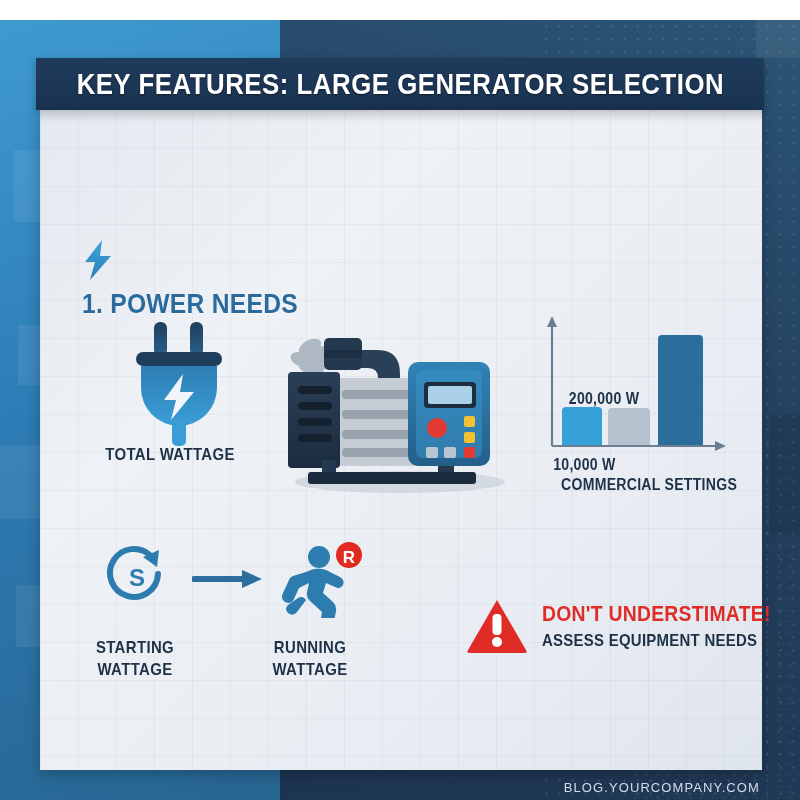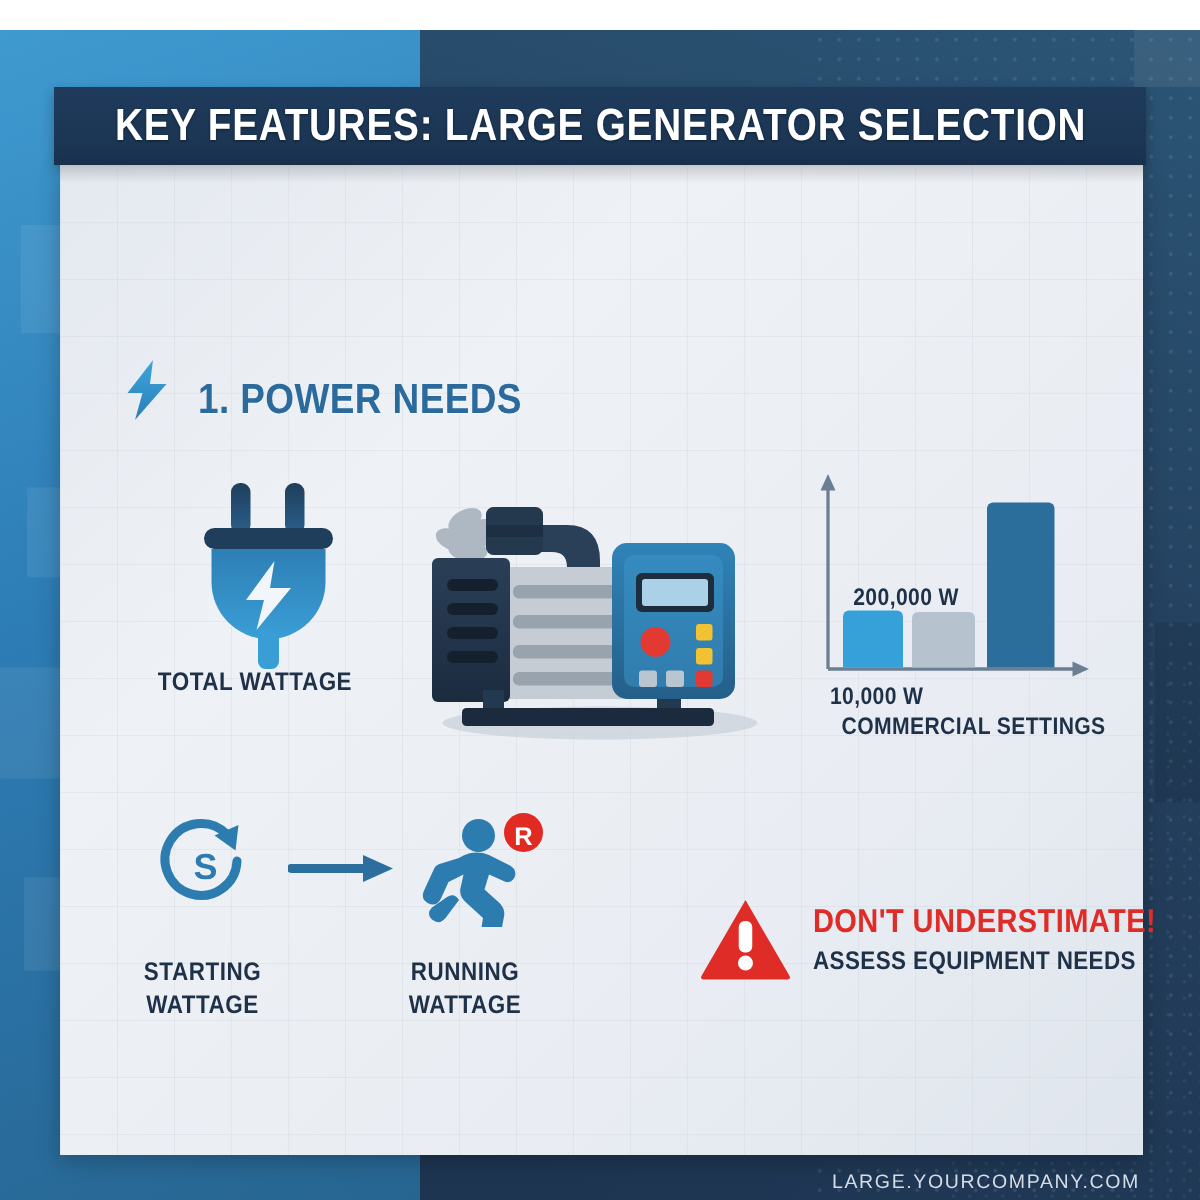--- a/index.html
+++ b/index.html
@@ -93,22 +93,23 @@
     background-image:
       linear-gradient(rgba(150,165,185,0.12) 1px, transparent 1px),
       linear-gradient(90deg, rgba(150,165,185,0.12) 1px, transparent 1px);
     background-size: 38px 38px;
   }
 
   
   .heading {
     position: absolute;
     display: flex;
-    align-items: flex-end;
-    gap: 16px;
+    align-items: flex-start;
+    gap: 6px;
+    flex-direction: column;
   }
   .heading .htxt {
     color: #2b6a9c;
     font-size: 28px;
     font-weight: 700;
     letter-spacing: 0.3px;
     transform: scaleX(0.88);
     transform-origin: left center;
     white-space: nowrap;
     text-shadow: 0 1px 1px rgba(255,255,255,0.6);
@@ -363,15 +364,15 @@
         <rect x="26.5" y="16" width="9" height="21" rx="4" fill="#ffffff"></rect>
         <circle cx="31" cy="44" r="5" fill="#ffffff"></circle>
       </svg>
     </span>
     <span class="warn-lines">
       <div class="l1">DON'T UNDERSTIMATE!</div>
       <div class="l2">ASSESS EQUIPMENT NEEDS</div>
     </span>
   </div>
 
-  <div class="footer">LARGE.YOURCOMPANY.COM</div>
+  <div class="footer">BLOG.YOURCOMPANY.COM</div>
 
 </div>
 
 </body></html>

